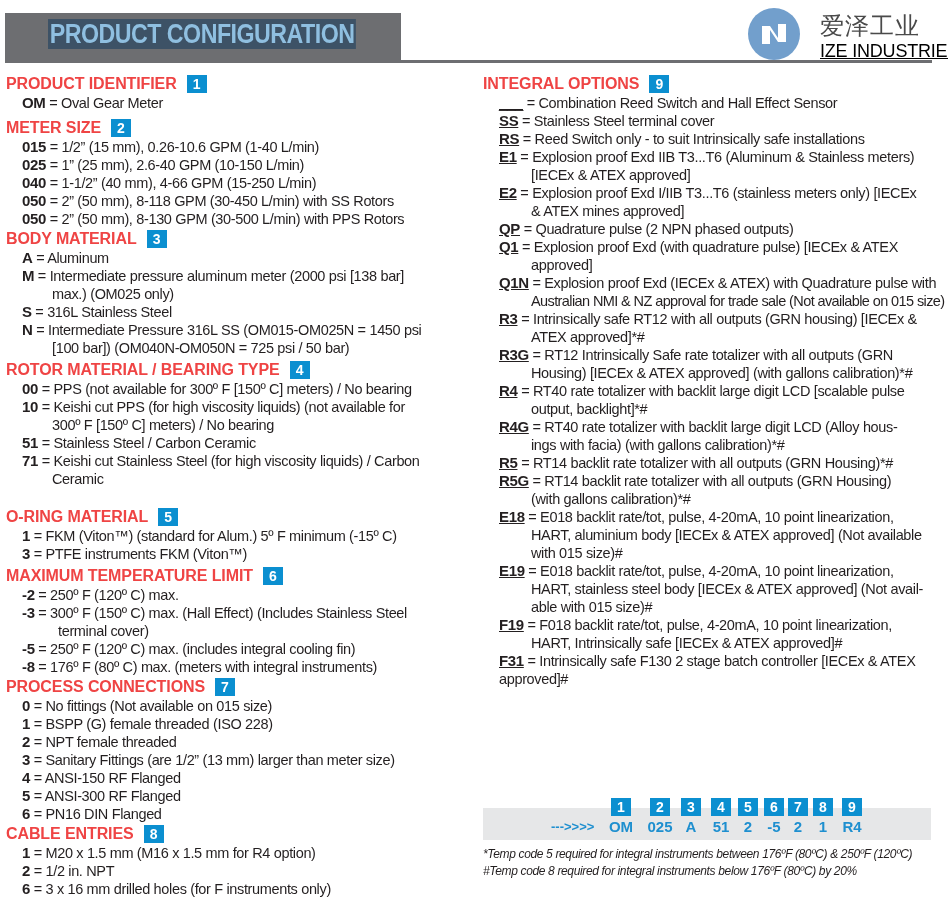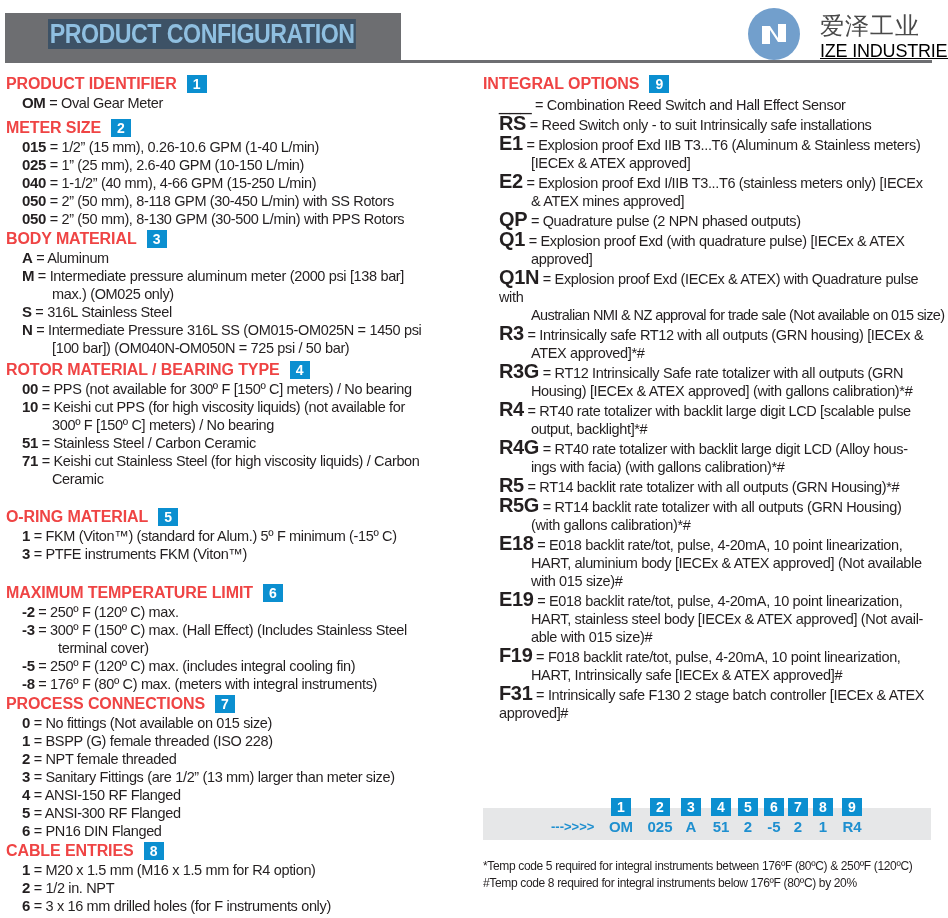--- a/index.html
+++ b/index.html
@@ -28,31 +28,31 @@
     font-size: 14px; line-height: 18px; text-align: center; margin-left: 10px; }
 
   .opt { font-size: 14.5px; line-height: 18px; padding-left: 16px; position: relative; letter-spacing: -0.35px; transform-origin: left; }
   .opt .code { font-weight: bold; font-size: 15px; }
   .opt .desc { }
   .opt .cont { display: block; padding-left: 46px; }
   .opt .cont.short { padding-left: 30px; }
   .opt .cont.mid { padding-left: 36px; }
 
   .right-opt { padding-left: 16px; font-size: 14.5px; line-height: 18px; letter-spacing: -0.35px; }
-  .right-opt .code { font-weight: bold; font-size: 20px; }
+  .right-opt .code { font-weight: bold; font-size: 15px; text-decoration: underline; }
   .right-opt .cont { display: block; padding-left: 32px; }
   .right-opt .cont.flush { padding-left: 0; }
 
   .config-strip { position: absolute; left: 483px; top: 808px; width: 448px; height: 32px; background: #e6e7e8; }
   .config-row { position: absolute; left: 483px; top: 798px; width: 448px; height: 44px; }
   .cfg-badge { position: absolute; top: 0; width: 20px; height: 18px; background: #0b8fd0; color: #fff; font-weight: bold; font-size: 14px; line-height: 18px; text-align: center; }
   .cfg-val { position: absolute; top: 20px; color: #1e8fcf; font-weight: bold; font-size: 15px; line-height: 18px; text-align: center; white-space: nowrap; }
   .cfg-arrow { position: absolute; left: 68px; top: 20px; color: #1e8fcf; font-weight: bold; font-size: 13px; line-height: 18px; white-space: nowrap; }
 
-  .notes { position: absolute; left: 483px; top: 846px; width: 460px; font-size: 12px; line-height: 17px; color: #231f20; letter-spacing: -0.35px; white-space: nowrap; margin-top: 12px; }
+  .notes { position: absolute; left: 483px; top: 846px; width: 460px; font-size: 12px; line-height: 17px; font-style: italic; color: #231f20; letter-spacing: -0.35px; white-space: nowrap; }
 </style>
 </head>
 <body>
 
 <div class="header-bar"></div>
 <div class="header-rule"></div>
 <div class="header-title">PRODUCT CONFIGURATION</div>
 
 <div class="logo">
   <div class="logo-mark">
@@ -100,21 +100,21 @@
   <div class="opt"><span class="code">51</span> <span>= Stainless Steel / Carbon Ceramic</span></div>
   <div class="opt"><span class="code">71</span> <span>= Keishi cut Stainless Steel (for high viscosity liquids) / Carbon</span><span class="cont short">Ceramic</span></div>
 
   <div class="section-head" style="margin-top:19px">
     <span class="section-title">O-RING MATERIAL</span>
     <span class="badge">5</span>
   </div>
   <div class="opt"><span class="code">1</span> <span>= FKM (Viton™) (standard for Alum.) 5º F minimum (-15º C)</span></div>
   <div class="opt"><span class="code">3</span> <span>= PTFE instruments FKM (Viton™)</span></div>
 
-  <div class="section-head" style="margin-top:20px">
+  <div class="section-head" style="margin-top:3px">
     <span class="section-title">MAXIMUM TEMPERATURE LIMIT</span>
     <span class="badge">6</span>
   </div>
   <div class="opt"><span class="code">-2</span> <span>= 250º F (120º C) max.</span></div>
   <div class="opt"><span class="code">-3</span> <span>= 300º F (150º C) max. (Hall Effect) (Includes Stainless Steel</span><span class="cont mid">terminal cover)</span></div>
   <div class="opt"><span class="code">-5</span> <span>= 250º F (120º C) max. (includes integral cooling fin)</span></div>
   <div class="opt"><span class="code">-8</span> <span>= 176º F (80º C) max. (meters with integral instruments)</span></div>
 
   <div class="section-head">
     <span class="section-title">PROCESS CONNECTIONS</span>
@@ -136,20 +136,21 @@
   <div class="opt"><span class="code">2</span> <span>= 1/2 in. NPT</span></div>
   <div class="opt"><span class="code">6</span> <span>= 3 x 16 mm drilled holes (for F instruments only)</span></div>
 </div>
 
 <div class="col col-right">
   <div class="section-head">
     <span class="section-title">INTEGRAL OPTIONS</span>
     <span class="badge">9</span>
   </div>
   <div class="right-opt"><span class="code" style="font-weight:normal">___</span> <span>= Combination Reed Switch and Hall Effect Sensor</span></div>
+  <div class="right-opt"><span class="code">SS</span> <span>= Stainless Steel terminal cover</span></div>
   <div class="right-opt"><span class="code">RS</span> <span>= Reed Switch only - to suit Intrinsically safe installations</span></div>
   <div class="right-opt"><span class="code">E1</span> <span>= Explosion proof Exd IIB T3...T6 (Aluminum &amp; Stainless meters)</span><span class="cont">[IECEx &amp; ATEX approved]</span></div>
   <div class="right-opt"><span class="code">E2</span> <span>= Explosion proof Exd I/IIB T3...T6 (stainless meters only) [IECEx</span><span class="cont">&amp; ATEX mines approved]</span></div>
   <div class="right-opt"><span class="code">QP</span> <span>= Quadrature pulse (2 NPN phased outputs)</span></div>
   <div class="right-opt"><span class="code">Q1</span> <span>= Explosion proof Exd (with quadrature pulse) [IECEx &amp; ATEX</span><span class="cont">approved]</span></div>
   <div class="right-opt"><span class="code">Q1N</span> <span>= Explosion proof Exd (IECEx &amp; ATEX) with Quadrature pulse with</span><span class="cont" style="letter-spacing:-0.6px">Australian NMI &amp; NZ approval for trade sale (Not available on 015 size)</span></div>
   <div class="right-opt"><span class="code">R3</span> <span>= Intrinsically safe RT12 with all outputs (GRN housing) [IECEx &amp;</span><span class="cont">ATEX approved]*#</span></div>
   <div class="right-opt"><span class="code">R3G</span> <span>= RT12 Intrinsically Safe rate totalizer with all outputs (GRN</span><span class="cont">Housing) [IECEx &amp; ATEX approved] (with gallons calibration)*#</span></div>
   <div class="right-opt"><span class="code">R4</span> <span>= RT40 rate totalizer with backlit large digit LCD [scalable pulse</span><span class="cont">output, backlight]*#</span></div>
   <div class="right-opt"><span class="code">R4G</span> <span>= RT40 rate totalizer with backlit large digit LCD (Alloy hous-</span><span class="cont">ings with facia) (with gallons calibration)*#</span></div>

